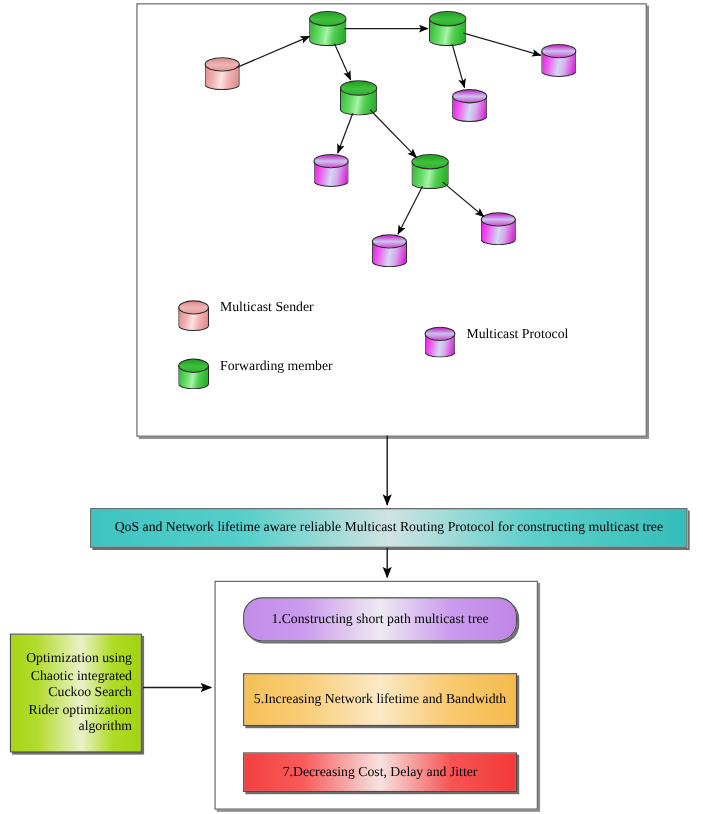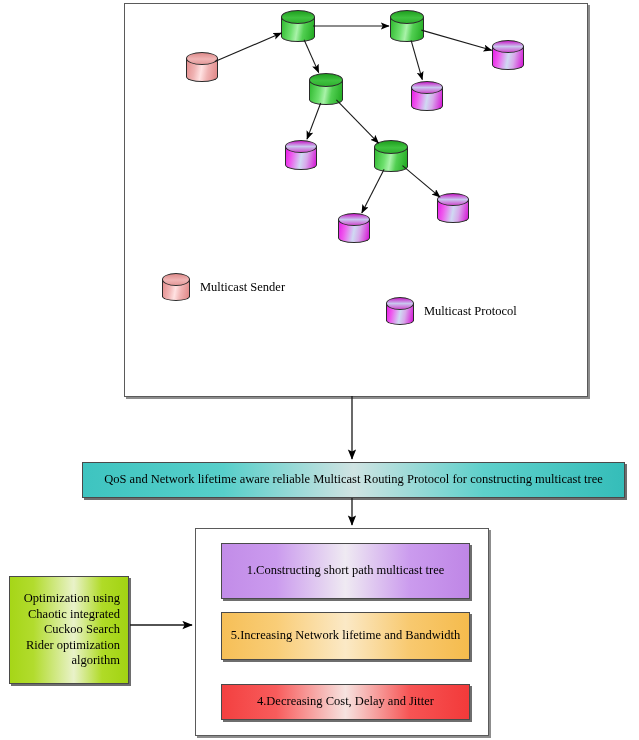--- a/index.html
+++ b/index.html
@@ -14,21 +14,21 @@
   
   .panel{
     position:absolute;background:#ffffff;
     border:1px solid #5a5a5a;
     box-shadow:2px 2px 0 0 #8d8d8d;
   }
   #topology-panel{left:124px;top:3px;width:462px;height:392px;}
   #objectives-panel{left:195px;top:528px;width:292px;height:206px;}
 
   
-  .legend-item{position:absolute;display:flex;align-items:center;}
+  .legend-item{position:absolute;display:flex;}
   .legend-label{font-size:12.5px;line-height:1;white-space:nowrap;margin-left:10px;}
 
   
   .cyl{position:relative;display:block;}
   .cyl .body{
     position:absolute;left:0;right:0;bottom:0;
     border:1px solid #2a2a2a;border-top:none;
     border-radius:0 0 50% 50% / 0 0 22% 22%;
   }
   .cyl .top{
@@ -50,22 +50,23 @@
     position:absolute;border:1px solid #4a4a4a;
     box-shadow:2px 2px 0 0 #6e6e6e;
     display:flex;align-items:center;justify-content:center;text-align:right;
     font-size:12.5px;line-height:1.25;padding:0 8px;box-sizing:border-box;font-family:Liberation Serif, serif;
   }
   #banner{
     left:82px;top:462px;width:543px;height:36px;font-size:12.5px;
     background:linear-gradient(90deg,#3ec4c0 0%,#57cfca 26%,#cfe3e2 50%,#5ed0cb 74%,#35bdb9 100%);
   }
   #obj-1{
-    left:221px;top:543px;width:249px;height:56px;
+    left:221px;top:543px;width:249px;height:40px;
     background:linear-gradient(90deg,#c28ce8 0%,#cb9bee 22%,#efeaf2 50%,#cb9bee 76%,#bf86e6 100%);
+    border-radius:17px;
   }
   #obj-2{
     left:221px;top:612px;width:249px;height:48px;
     background:linear-gradient(90deg,#f6bf57 0%,#f9cd77 22%,#fbe9c6 50%,#f8c96f 76%,#f5bb4d 100%);
   }
   #obj-3{
     left:221px;top:684px;width:249px;height:36px;
     background:linear-gradient(90deg,#f34040 0%,#f85c5c 22%,#f6e3e0 50%,#f75454 76%,#f23a3a 100%);
   }
   #optimization-box{
@@ -81,32 +82,39 @@
   <div class="panel" id="topology-panel"></div>
 
   <div class="flowbox" id="banner">QoS and Network lifetime aware reliable Multicast Routing Protocol for constructing multicast tree</div>
 
   <div class="panel" id="objectives-panel"></div>
 
   <div class="flowbox" id="obj-1">1.Constructing short path multicast tree</div>
 
   <div class="flowbox" id="obj-2">5.Increasing Network lifetime and Bandwidth</div>
 
-  <div class="flowbox" id="obj-3">4.Decreasing Cost, Delay and Jitter</div>
+  <div class="flowbox" id="obj-3">7.Decreasing Cost, Delay and Jitter</div>
 
   <div class="flowbox" id="optimization-box">Optimization using Chaotic integrated Cuckoo Search Rider optimization algorithm</div>
 
   <div class="legend-item" id="legend-sender" style="left:162px;top:273px;">
     <span class="cyl c-red" style="width:28px;height:28px;">
       <span class="body" style="height:21px;"></span>
       <span class="top" style="height:11px;"></span>
     </span>
     <span class="legend-label">Multicast Sender</span>
   </div>
 
+  <div class="legend-item" id="legend-forwarding" style="left:162px;top:326px;">
+    <span class="cyl c-green" style="width:28px;height:28px;">
+      <span class="body" style="height:21px;"></span>
+      <span class="top" style="height:11px;"></span>
+    </span>
+    <span class="legend-label">Forwarding member</span>
+  </div>
 
   <div class="legend-item" id="legend-receiver" style="left:386px;top:297px;">
     <span class="cyl c-magenta" style="width:28px;height:28px;">
       <span class="body" style="height:21px;"></span>
       <span class="top" style="height:11px;"></span>
     </span>
     <span class="legend-label">Multicast Protocol</span>
   </div>
 
   <div id="nodes-layer">

